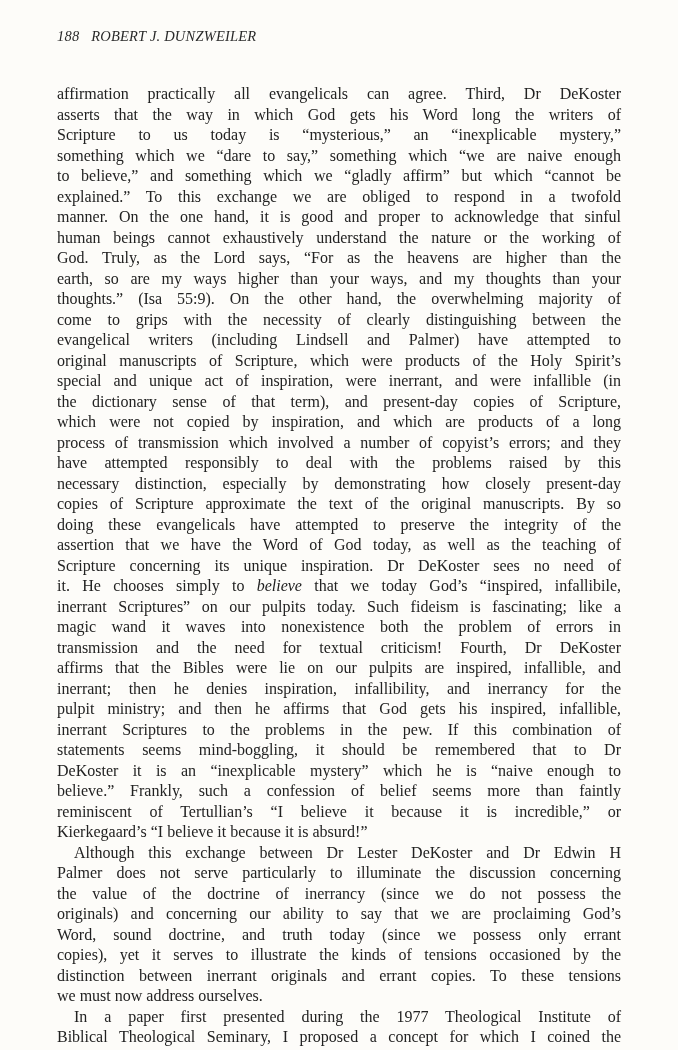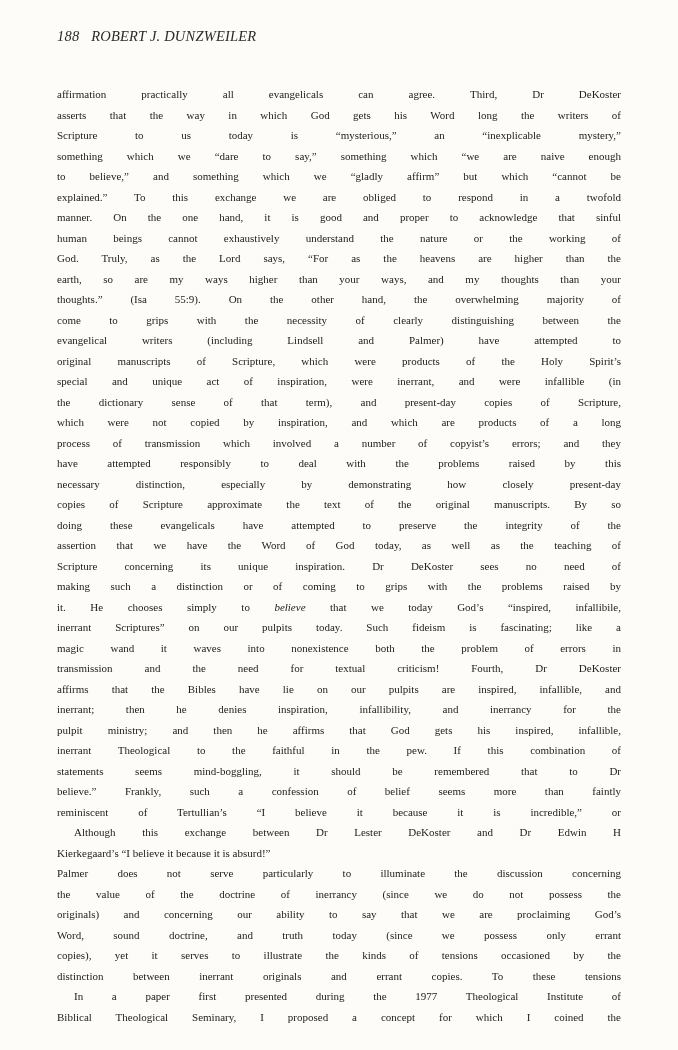--- a/index.html
+++ b/index.html
@@ -14,21 +14,21 @@
     position: absolute; left: 57px; top: 28px;
     font-style: italic; font-size: 14.5px; letter-spacing: 0.2px;
     color: #2a2a2a;
   }
   .running-head .pg { margin-right: 8px; }
   .body-text {
     position: absolute; left: 57px; top: 84px; width: 564px;
   }
   .line {
     display: block; height: 20.5px; line-height: 20.5px;
-    font-size: 11px; white-space: nowrap;
+    font-size: 16px; white-space: nowrap;
     text-align: justify; text-align-last: justify;
   }
   .line.last { text-align-last: left; }
   .line.indent { padding-left: 17px; }
   em { font-style: italic; }
 </style>
 </head>
 <body>
 
 <div class="page">
@@ -55,37 +55,38 @@
     <span class="line">special and unique act of inspiration, were inerrant, and were infallible (in</span>
     <span class="line">the dictionary sense of that term), and present-day copies of Scripture,</span>
     <span class="line">which were not copied by inspiration, and which are products of a long</span>
     <span class="line">process of transmission which involved a number of copyist’s errors; and they</span>
     <span class="line">have attempted responsibly to deal with the problems raised by this</span>
     <span class="line">necessary distinction, especially by demonstrating how closely present-day</span>
     <span class="line">copies of Scripture approximate the text of the original manuscripts. By so</span>
     <span class="line">doing these evangelicals have attempted to preserve the integrity of the</span>
     <span class="line">assertion that we have the Word of God today, as well as the teaching of</span>
     <span class="line">Scripture concerning its unique inspiration. Dr DeKoster sees no need of</span>
-    <span class="line">making such a distinction or of coming to grips with the problems raised by</span>
     <span class="line"><span>it. He chooses simply to </span><em>believe</em><span> that we today God’s “inspired, infallibile,</span></span>
     <span class="line">inerrant Scriptures” on our pulpits today. Such fideism is fascinating; like a</span>
     <span class="line">magic wand it waves into nonexistence both the problem of errors in</span>
     <span class="line">transmission and the need for textual criticism! Fourth, Dr DeKoster</span>
-    <span class="line">affirms that the Bibles have lie on our pulpits are inspired, infallible, and</span>
+    <span class="line">affirms that the Bibles were lie on our pulpits are inspired, infallible, and</span>
     <span class="line">inerrant; then he denies inspiration, infallibility, and inerrancy for the</span>
     <span class="line">pulpit ministry; and then he affirms that God gets his inspired, infallible,</span>
-    <span class="line">inerrant Theological to the faithful in the pew. If this combination of</span>
+    <span class="line">inerrant Scriptures to the problems in the pew. If this combination of</span>
     <span class="line">statements seems mind-boggling, it should be remembered that to Dr</span>
+    <span class="line">DeKoster it is an “inexplicable mystery” which he is “naive enough to</span>
     <span class="line">believe.” Frankly, such a confession of belief seems more than faintly</span>
     <span class="line">reminiscent of Tertullian’s “I believe it because it is incredible,” or</span>
+    <span class="line last">Kierkegaard’s “I believe it because it is absurd!”</span>
     <span class="line indent">Although this exchange between Dr Lester DeKoster and Dr Edwin H</span>
-    <span class="line last">Kierkegaard’s “I believe it because it is absurd!”</span>
     <span class="line">Palmer does not serve particularly to illuminate the discussion concerning</span>
     <span class="line">the value of the doctrine of inerrancy (since we do not possess the</span>
     <span class="line">originals) and concerning our ability to say that we are proclaiming God’s</span>
     <span class="line">Word, sound doctrine, and truth today (since we possess only errant</span>
     <span class="line">copies), yet it serves to illustrate the kinds of tensions occasioned by the</span>
     <span class="line">distinction between inerrant originals and errant copies. To these tensions</span>
+    <span class="line last">we must now address ourselves.</span>
     <span class="line indent">In a paper first presented during the 1977 Theological Institute of</span>
     <span class="line">Biblical Theological Seminary, I proposed a concept for which I coined the</span>
 
   </div>
 </div>
 
 </body></html>

